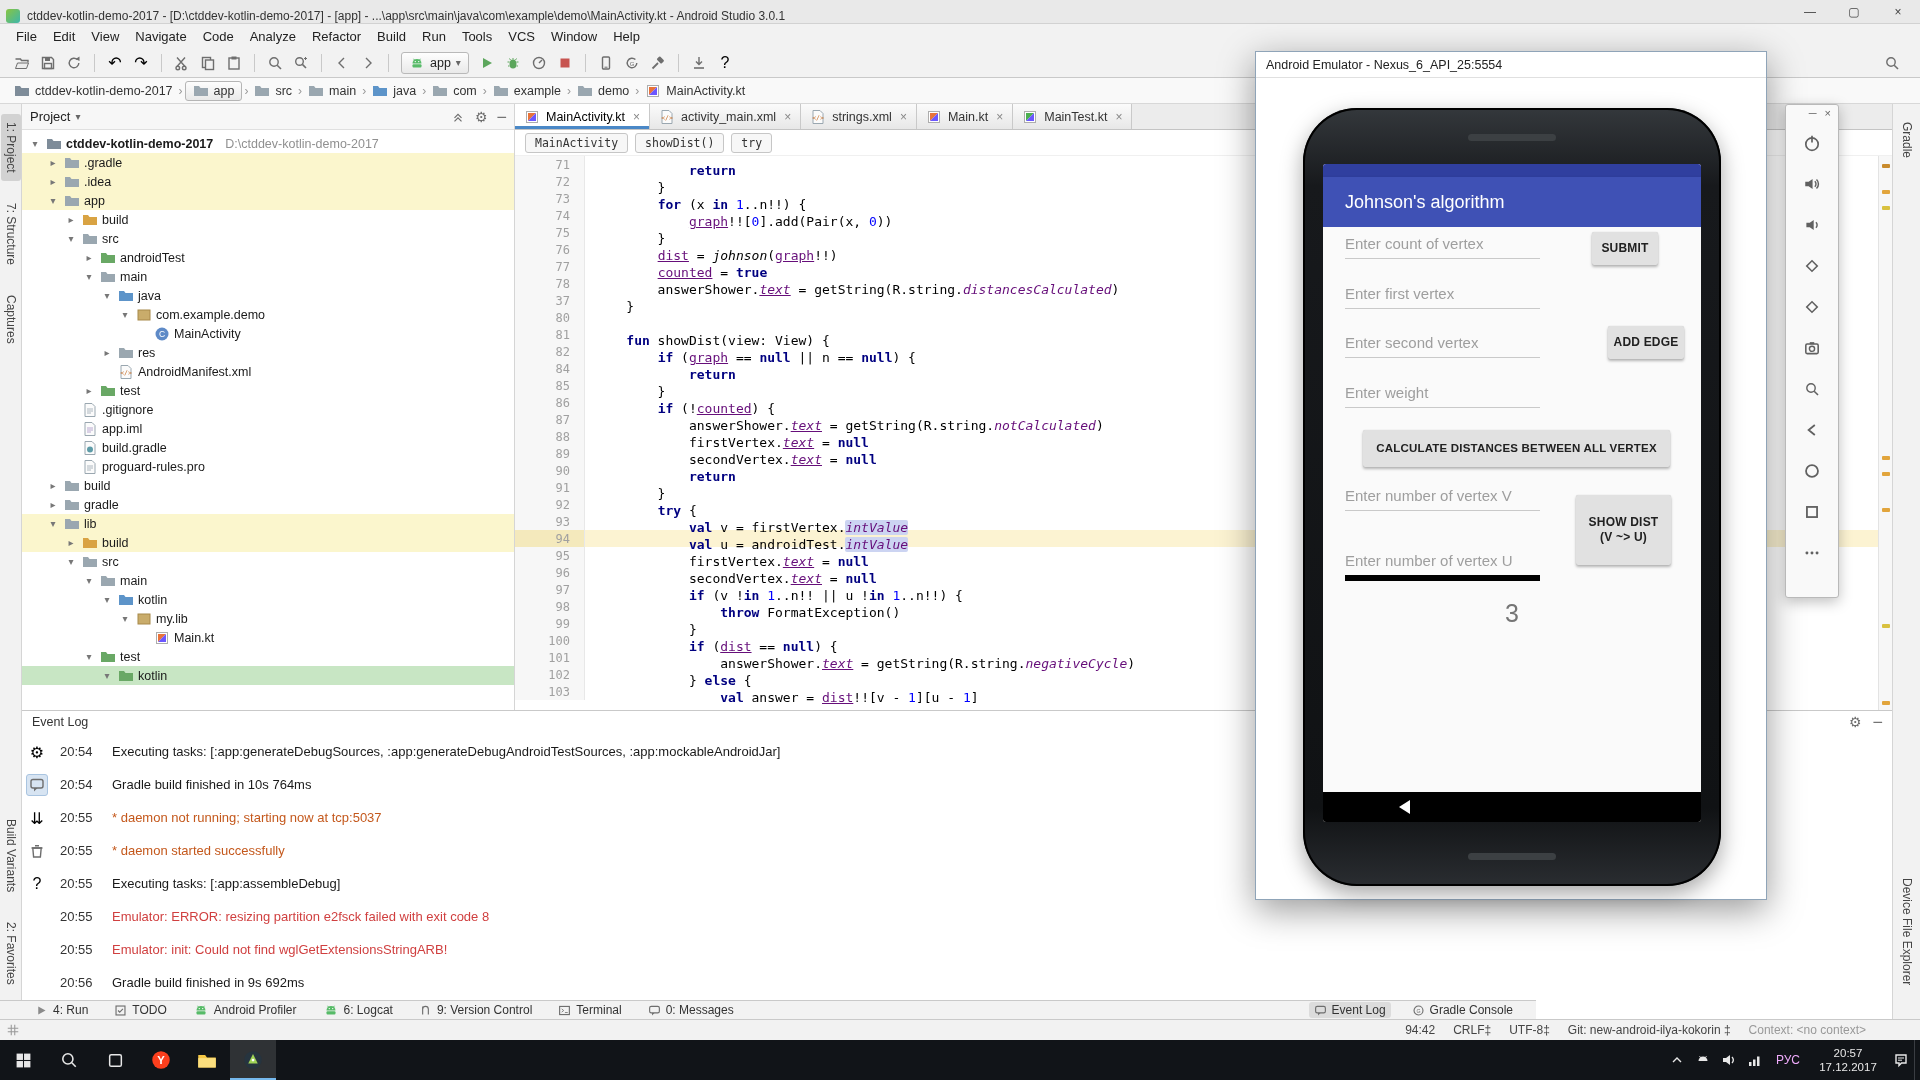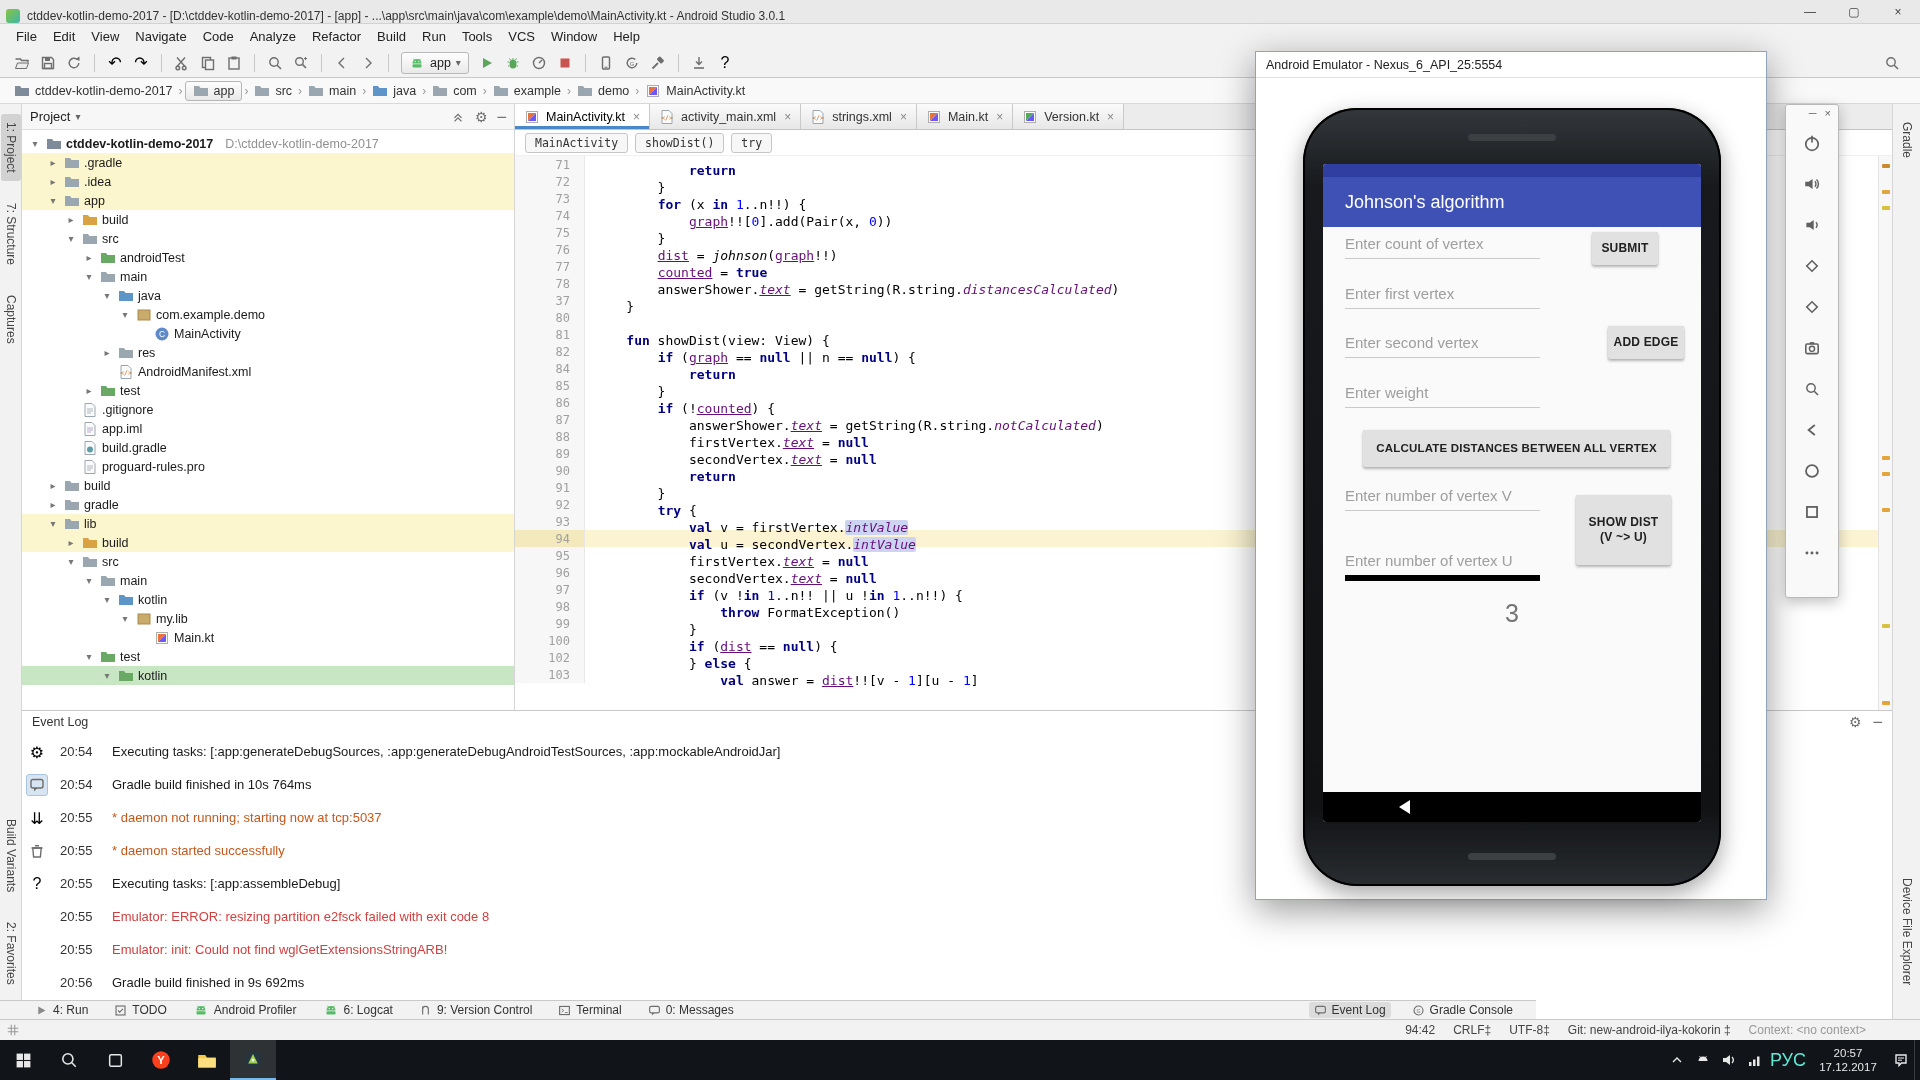--- a/index.html
+++ b/index.html
@@ -105,21 +105,21 @@
   #sbar-items { margin-left:auto; display:flex; gap:18px; padding-right:48px; }
   #sbar-items span:last-child { color:#999; }
 
   
   #taskbar { position:absolute; left:0; top:1040px; width:1920px; height:40px; background:#111418; display:flex; align-items:stretch; }
   #tb-apps { display:flex; }
   .tk-app { width:46px; display:flex; align-items:center; justify-content:center; }
   .tk-app.on { background:rgba(255,255,255,.13); box-shadow:inset 0 -2px 0 #76B9ED; }
   #tb-tray { margin-left:auto; display:flex; align-items:center; }
   .tk-tray-ic { width:26px; height:40px; display:flex; align-items:center; justify-content:center; }
-  .tk-lang { width:40px; text-align:center; color:#5eead4; font-size:18px; }
+  .tk-lang { width:40px; text-align:center; color:#f0abfc; font-size:12px; }
   .tk-clock { width:80px; text-align:center; color:#E8E8E8; font-size:11.5px; line-height:14px; }
   .tk-desk { width:6px; height:40px; border-left:1px solid #3A3D42; }
 
   
   #emu { position:absolute; left:1255px; top:51px; width:512px; height:849px; background:#FFF; border:1px solid #8FA4B8; box-shadow:0 10px 34px rgba(0,0,0,.4); z-index:60; }
   .emu-title { height:26px; background:#FFF; border-bottom:1px solid #E0E0E0; display:flex; align-items:center; padding-left:10px; font-size:12.5px; color:#222; }
   .emu-body { position:relative; height:821px; background:#FFF; }
   .phone { position:absolute; left:47px; top:30px; width:418px; height:778px; border-radius:54px; background:linear-gradient(180deg,#34383C,#17191C 10%,#101214 90%,#2A2D31); box-shadow:inset 0 0 0 2px #000, 0 8px 22px rgba(0,0,0,.35); }
   .earpiece { position:absolute; left:50%; top:26px; transform:translateX(-50%); width:88px; height:7px; border-radius:4px; background:#3C4043; }
   .chin-speaker { position:absolute; left:50%; bottom:26px; transform:translateX(-50%); width:88px; height:7px; border-radius:4px; background:#3C4043; }
@@ -759,21 +759,21 @@
           <span class="tab-x">×</span>
         </div>
         <div class="tab">
           <span class="ic">
             <svg width="16" height="16" viewBox="0 0 16 16" fill="none">
               <rect x="2.5" y="2.5" width="11" height="11" fill="#FFF" stroke="#ADADAD"></rect>
               <polygon points="4,4 12,4 4,12" fill="#4CAF50"></polygon>
               <polygon points="12,4 12,12 4,12" fill="#6B57FF"></polygon>
             </svg>
           </span>
-          <span class="tab-l">Version.kt</span>
+          <span class="tab-l">MainTest.kt</span>
           <span class="tab-x">×</span>
         </div>
       </div>
     <div id="chips">
         <div class="chip">MainActivity</div>
         <div class="chip">showDist()</div>
         <div class="chip">try</div>
       </div>
     <div id="code">
         <div class="line">
@@ -859,21 +859,21 @@
         <div class="line">
           <span class="ln">92</span>
           <span class="lc"><span class="tk-p">        </span><span class="tk-k">try</span><span class="tk-p"> {</span></span>
         </div>
         <div class="line">
           <span class="ln">93</span>
           <span class="lc"><span class="tk-p">            </span><span class="tk-k">val</span><span class="tk-p"> v = firstVertex.</span><span class="tk-hl">intValue</span></span>
         </div>
         <div class="line cur">
           <span class="ln">94</span>
-          <span class="lc"><span class="tk-p">            </span><span class="tk-k">val</span><span class="tk-p"> u = secondVertex.</span><span class="tk-hl">intValue</span></span>
+          <span class="lc"><span class="tk-p">            </span><span class="tk-k">val</span><span class="tk-p"> u = androidTest.</span><span class="tk-hl">intValue</span></span>
         </div>
         <div class="line">
           <span class="ln">95</span>
           <span class="lc"><span class="tk-p">            firstVertex.</span><span class="tk-pru">text</span><span class="tk-p"> = </span><span class="tk-k">null</span></span>
         </div>
         <div class="line">
           <span class="ln">96</span>
           <span class="lc"><span class="tk-p">            secondVertex.</span><span class="tk-pru">text</span><span class="tk-p"> = </span><span class="tk-k">null</span></span>
         </div>
         <div class="line">
@@ -884,20 +884,24 @@
           <span class="ln">98</span>
           <span class="lc"><span class="tk-p">                </span><span class="tk-k">throw</span><span class="tk-p"> FormatException()</span></span>
         </div>
         <div class="line">
           <span class="ln">99</span>
           <span class="lc"><span class="tk-p">            }</span></span>
         </div>
         <div class="line">
           <span class="ln">100</span>
           <span class="lc"><span class="tk-p">            </span><span class="tk-k">if</span><span class="tk-p"> (</span><span class="tk-v">dist</span><span class="tk-p"> == </span><span class="tk-k">null</span><span class="tk-p">) {</span></span>
+        </div>
+        <div class="line">
+          <span class="ln">101</span>
+          <span class="lc"><span class="tk-p">                answerShower.</span><span class="tk-pru">text</span><span class="tk-p"> = getString(R.string.</span><span class="tk-sr">negativeCycle</span><span class="tk-p">)</span></span>
         </div>
         <div class="line">
           <span class="ln">102</span>
           <span class="lc"><span class="tk-p">            } </span><span class="tk-k">else</span><span class="tk-p"> {</span></span>
         </div>
         <div class="line">
           <span class="ln">103</span>
           <span class="lc"><span class="tk-p">                </span><span class="tk-k">val</span><span class="tk-p"> answer = </span><span class="tk-v">dist</span><span class="tk-p">!![v - </span><span class="tk-n">1</span><span class="tk-p">][u - </span><span class="tk-n">1</span><span class="tk-p">]</span></span>
         </div>
       </div>

